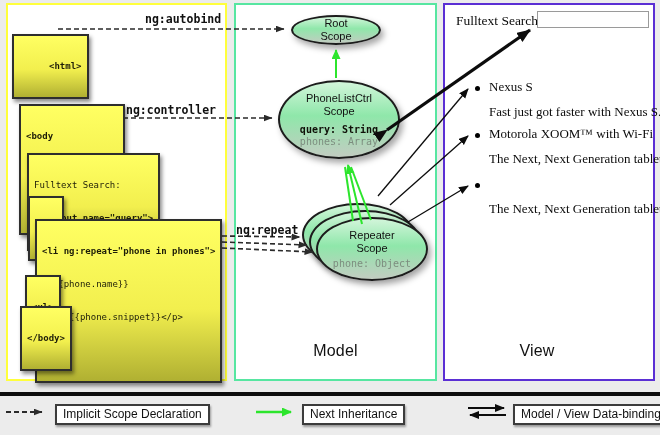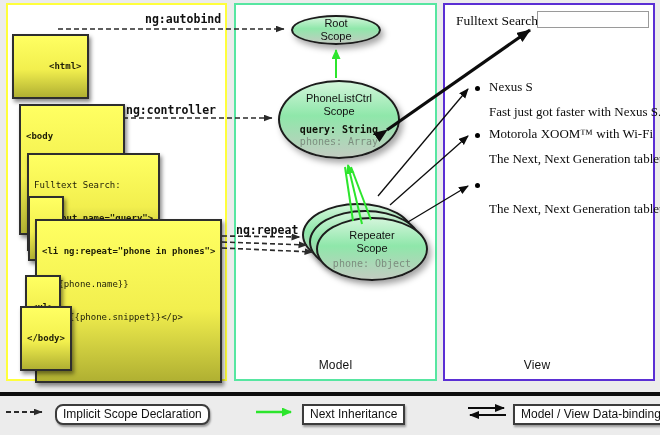--- a/index.html
+++ b/index.html
@@ -4,21 +4,21 @@
 <style>
   html,body{margin:0;padding:0;}
   body{background:#ececec;font-family:"Liberation Sans",sans-serif;}
   #stage{position:relative;width:660px;height:435px;background:#ececec;overflow:hidden;}
 
   
   .col{position:absolute;top:3px;height:378px;background:#fff;border:2px solid;box-sizing:border-box;}
   .col-template{left:6px;width:221px;border-color:#ffff3c;}
   .col-model{left:234px;width:203px;border-color:#57e6a1;}
   .col-view{left:443px;width:212px;border-color:#5b2fd4;}
-  .col-title{position:absolute;top:358px;font-size:12px;color:#111;text-align:center;letter-spacing:.2px;}
+  .col-title{position:absolute;top:342px;font-size:16px;color:#111;text-align:center;letter-spacing:.2px;}
   .ct-template{left:6px;width:221px;}
   .ct-model{left:234px;width:203px;}
   .ct-view{left:443px;width:188px;}
 
   
   .codebox{position:absolute;background:linear-gradient(180deg,#ffff62 0%,#f2ef4e 55%,#b0b032 100%);
     border:2px solid #2e2e2e;box-shadow:2px 3px 4px rgba(0,0,0,.45);
     font-family:"DejaVu Sans Mono","Liberation Mono",monospace;font-size:9px;line-height:11px;
     color:#1d1d08;padding:3px 5px;white-space:pre;z-index:6;box-sizing:border-box;}
   .codebox .b{font-weight:bold;}
@@ -138,21 +138,21 @@
   <div class="serif v-line" style="top:104px;">Fast just got faster with Nexus S.</div>
 
   <div class="bullet" style="left:475px;top:133px;"></div>
   <div class="serif v-line" style="top:126px;text-align:right;">Motorola XOOM™ with Wi-Fi</div>
   <div class="serif v-line" style="top:151px;">The Next, Next Generation tablet.</div>
 
   <div class="bullet" style="left:475px;top:183px;"></div>
   <div class="serif v-line" style="top:201px;">The Next, Next Generation tablet.</div>
 
   <div class="separator"></div>
-  <div class="legend-box" style="left:55px;border-radius:8px;">Implicit Scope Declaration</div>
+  <div class="legend-box" style="left:55px;">Implicit Scope Declaration</div>
   <div class="legend-box" style="left:302px;">Next Inheritance</div>
   <div class="legend-box" style="left:513px;">Model / View Data-binding</div>
 
   <svg id="arrows" viewBox="0 0 660 435" xmlns="http://www.w3.org/2000/svg">
     <defs>
       <marker id="mGray" markerUnits="userSpaceOnUse" markerWidth="10" markerHeight="8" refX="8.5" refY="3.5" orient="auto">
         <path d="M0,0 L9,3.5 L0,7 z" fill="#2a2a2a"></path>
       </marker>
       <marker id="mBlack" markerUnits="userSpaceOnUse" markerWidth="11" markerHeight="9" refX="9" refY="4" orient="auto">
         <path d="M0,0 L10,4 L0,8 z" fill="#0c0c0c"></path>

